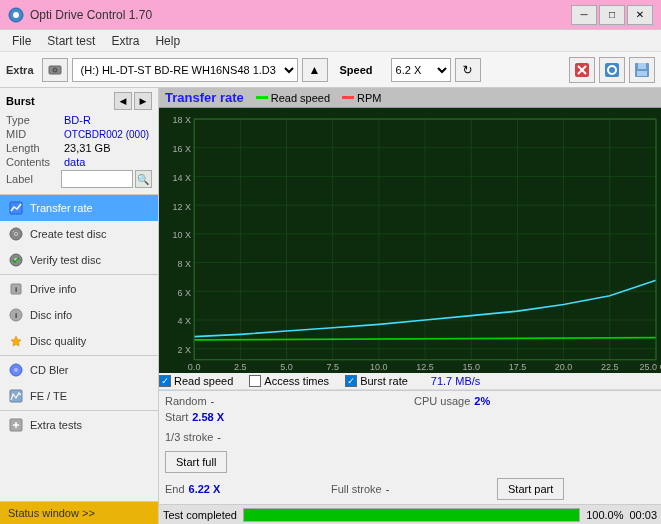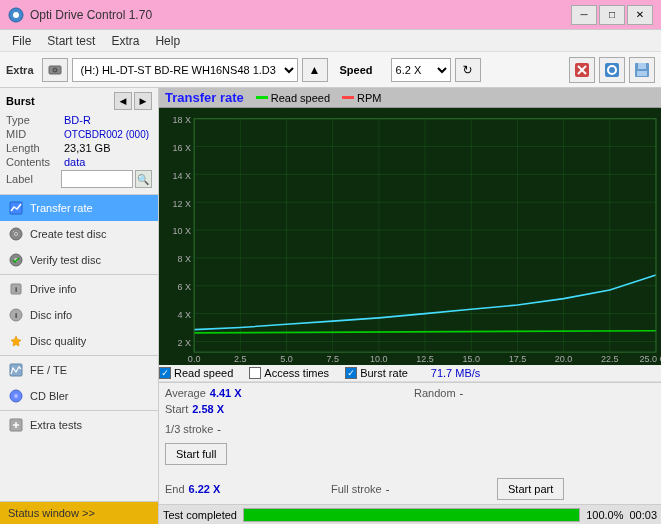--- a/index.html
+++ b/index.html
@@ -245,34 +245,34 @@
           <svg width="14" height="14" viewBox="0 0 14 14">
             <polygon points="7,2 8.5,5.5 12,6 9.5,8.5 10,12 7,10.5 4,12 4.5,8.5 2,6 5.5,5.5" fill="#ffaa00" stroke="#cc8800" stroke-width="0.5"></polygon>
           </svg>
         </div>
         <span>Disc quality</span>
       </div>
       <div class="nav-divider"></div>
       <div class="nav-item">
         <div class="nav-icon">
           <svg width="14" height="14" viewBox="0 0 14 14">
+            <circle cx="7" cy="7" r="6" fill="#6688ff" stroke="#4466cc" stroke-width="1"></circle>
+            <circle cx="7" cy="7" r="2" fill="#aabbff"></circle>
+          </svg>
+        </div>
+        <span>CD Bler</span>
+      </div>
+      <div class="nav-item">
+        <div class="nav-icon">
+          <svg width="14" height="14" viewBox="0 0 14 14">
             <rect x="1" y="1" width="12" height="12" rx="1" fill="#88aacc" stroke="#6688aa" stroke-width="1"></rect>
             <polyline points="2,11 4,5 7,9 10,4 12,6" fill="none" stroke="white" stroke-width="1.2"></polyline>
           </svg>
         </div>
         <span>FE / TE</span>
-      </div>
-      <div class="nav-item">
-        <div class="nav-icon">
-          <svg width="14" height="14" viewBox="0 0 14 14">
-            <circle cx="7" cy="7" r="6" fill="#6688ff" stroke="#4466cc" stroke-width="1"></circle>
-            <circle cx="7" cy="7" r="2" fill="#aabbff"></circle>
-          </svg>
-        </div>
-        <span>CD Bler</span>
       </div>
       <div class="nav-divider"></div>
       <div class="nav-item">
         <div class="nav-icon">
           <svg width="14" height="14" viewBox="0 0 14 14">
             <rect x="1" y="1" width="12" height="12" rx="1" fill="#aaaaaa" stroke="#888" stroke-width="1"></rect>
             <line x1="4" y1="7" x2="10" y2="7" stroke="white" stroke-width="1.5"></line>
             <line x1="7" y1="4" x2="7" y2="10" stroke="white" stroke-width="1.5"></line>
           </svg>
         </div>
@@ -368,42 +368,42 @@
       <div class="cb-item">
         <div class="cb-box cb-checked">✓</div>
         <span>Burst rate</span>
         <span class="burst-val">71.7 MB/s</span>
       </div>
     </div>
 
     <div class="stats-area">
       <div class="stats-row">
         <div class="stat-group">
-          <span class="stat-key">Average</span>
-          <span class="stat-val">4.41 X</span>
-        </div>
-        <div class="stat-group">
           <span class="stat-key">Random</span>
           <span class="stat-val-normal">-</span>
         </div>
+        <div class="stat-group">
+          <span class="stat-key">CPU usage</span>
+          <span class="stat-val">2%</span>
+        </div>
       </div>
       <div class="stats-row" style="margin-top:2px;flex-direction:column;">
         <div class="stat-group">
           <span class="stat-key">Start</span>
           <span class="stat-val">2.58 X</span>
         </div>
         <div class="stat-group">
           <span class="stat-key">1/3 stroke</span>
           <span class="stat-val-normal">-</span>
         </div>
         <div class="stat-group">
           <button class="start-btn">Start full</button>
         </div>
       </div>
-      <div class="stats-row" style="margin-top:11px;">
+      <div class="stats-row" style="margin-top:3px;">
         <div class="stat-group">
           <span class="stat-key">End</span>
           <span class="stat-val">6.22 X</span>
         </div>
         <div class="stat-group">
           <span class="stat-key">Full stroke</span>
           <span class="stat-val-normal">-</span>
         </div>
         <div class="stat-group">
           <button class="start-btn">Start part</button>

